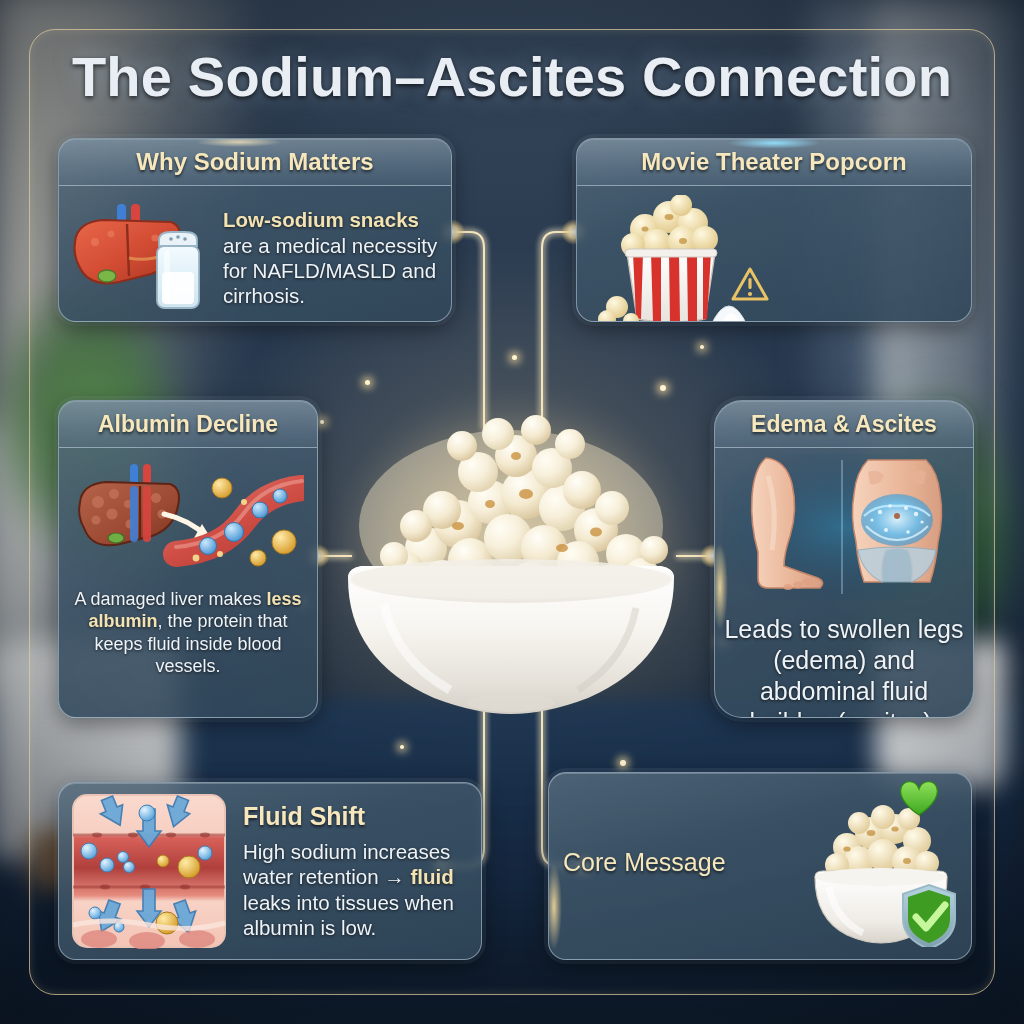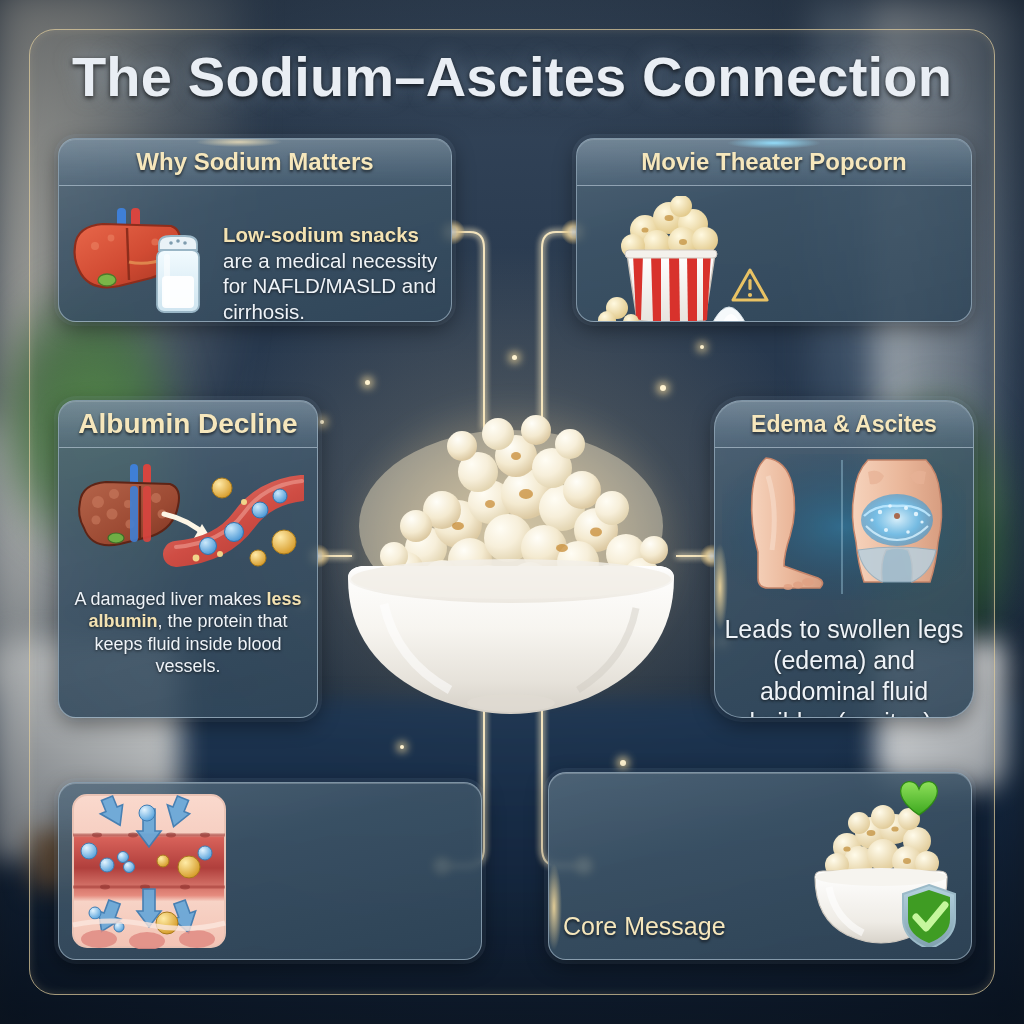--- a/index.html
+++ b/index.html
@@ -97,21 +97,21 @@
     background:radial-gradient(ellipse 50% 50% at 50% 50%, rgba(255,236,190,.75), rgba(255,220,150,0) 72%);}
 
   
   #card-sodium      {left:58px; top:138px; width:392px;height:182px;}
   #card-popcorn     {left:576px;top:138px; width:394px;height:182px;}
   #card-albumin     {left:58px; top:400px; width:258px;height:316px;}
   #card-edema       {left:714px;top:400px; width:258px;height:316px;border-radius:28px;}
   #card-fluid       {left:58px; top:782px; width:422px;height:176px;}
   #card-core        {left:548px;top:772px; width:422px;height:186px;}
 
-  .row{display:flex;align-items:flex-end;height:100%;}
+  .row{display:flex;align-items:center;height:100%;}
   .art{flex:0 0 auto;display:flex;align-items:center;justify-content:center;}
   .txt{flex:1 1 auto;}
 
   
   .ill{display:block;}
 </style>
 </head>
 <body>
 
 <div id="stage">
@@ -385,21 +385,21 @@
             <rect x="15.4" y="9" width="3.2" height="11" rx="1.6" fill="#e8c264"></rect>
             <circle cx="17" cy="25" r="2.1" fill="#e8c264"></circle>
           </g>
         </svg>
       </div>
     </div>
   </div>
 
   <div class="card" id="card-albumin">
     <div class="hdr">
-      <span style="font-size:28px;">Albumin Decline</span>
+      <span style="font-size:23px;">Albumin Decline</span>
     </div>
     <div class="body" style="padding:10px 8px 0 8px;">
       <div class="art" style="justify-content:center;">
         <svg class="ill" width="232" height="118" viewBox="0 0 232 118">
           <defs>
             <linearGradient id="livg2" x1="0" y1="0" x2="1" y2="1">
               <stop offset="0%" stop-color="#b5644a"></stop>
                 <stop offset="60%" stop-color="#9c4a33"></stop>
                 <stop offset="100%" stop-color="#7d3422"></stop>
             </linearGradient>
@@ -592,20 +592,24 @@
           <circle cx="118" cy="74" r="11" fill="url(#alb2)" stroke="#a87a1c" stroke-width="1"></circle>
           <circle cx="96" cy="130" r="11" fill="url(#alb2)" stroke="#a87a1c" stroke-width="1"></circle>
 
           <g fill="#e08b83" opacity=".85">
             <ellipse cx="28" cy="146" rx="18" ry="9"></ellipse>
               <ellipse cx="76" cy="148" rx="18" ry="9"></ellipse>
             <ellipse cx="126" cy="146" rx="18" ry="9"></ellipse>
           </g>
           <path d="M2 132 Q 40 124 78 132 Q 116 140 154 130" stroke="#fbe6dd" stroke-width="5" fill="none" opacity=".8"></path>
         </svg>
+      </div>
+      <div class="txt" style="padding-left:16px;">
+        <div style="font-size:25px;font-weight:bold;color:#f6e7bc;text-shadow:0 2px 3px rgba(0,0,0,.62);margin-bottom:8px;">Fluid Shift</div>
+        <p><span>High sodium increases water retention → </span><b>fluid</b><span> leaks into tissues when albumin is low.</span></p>
       </div>
     </div>
   </div>
 
   <div class="card gl-l" id="card-core">
     <div class="body row" style="padding:10px 8px 10px 14px;height:100%;box-sizing:border-box;">
       <div class="txt">
         <div style="font-size:25px;font-weight:normal;color:#f6e7bc;text-shadow:0 2px 3px rgba(0,0,0,.62);margin-bottom:8px;">Core Message</div>
       </div>
       <div class="art" style="position:relative;width:158px;height:100%;">

